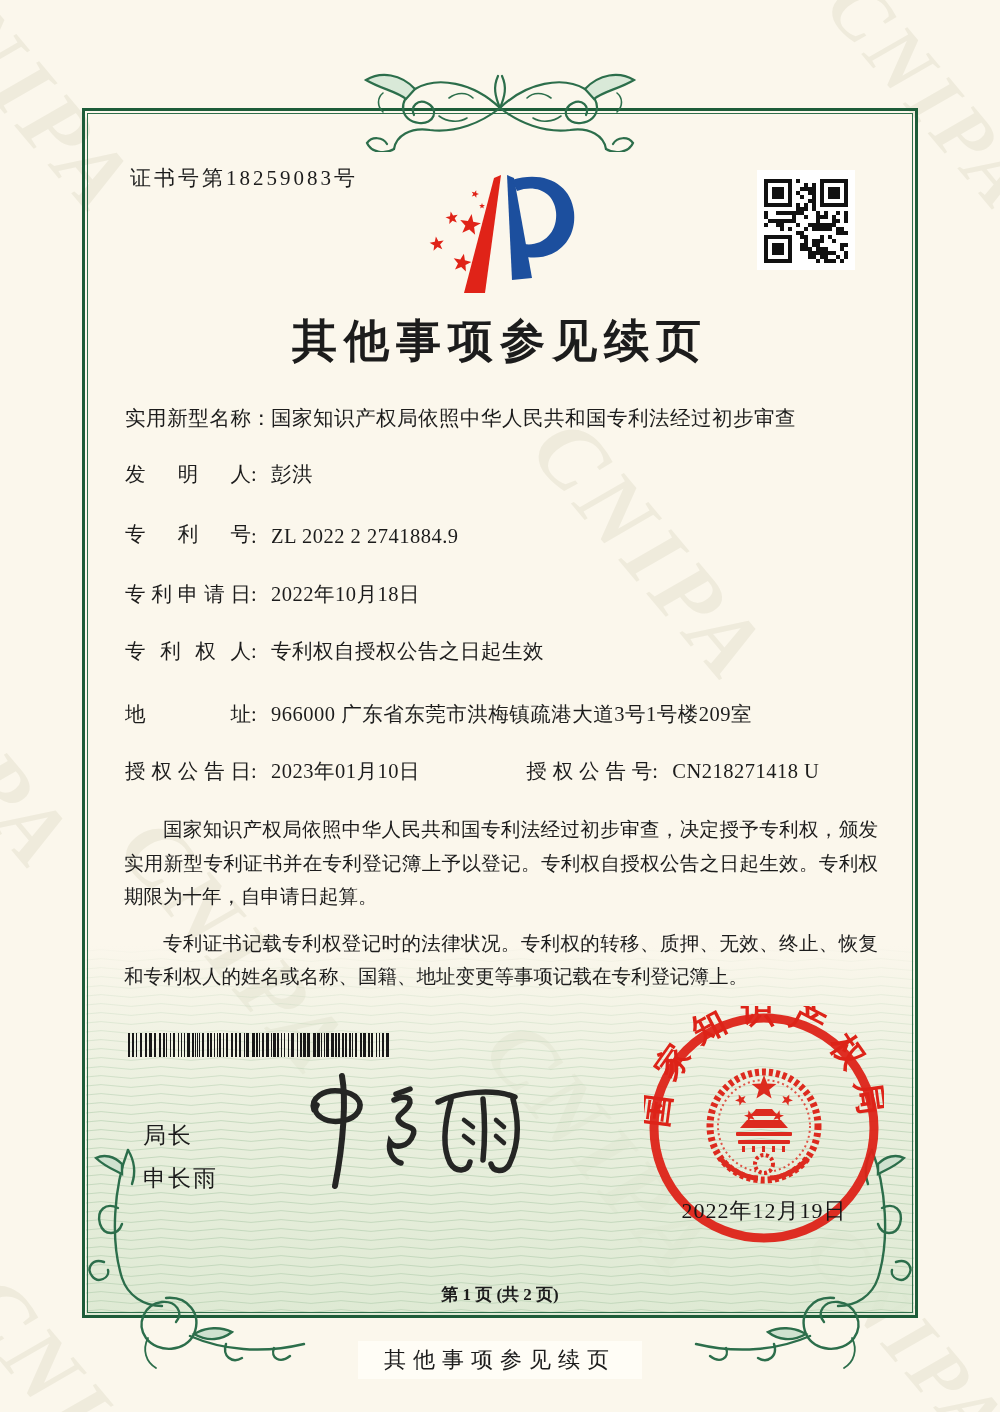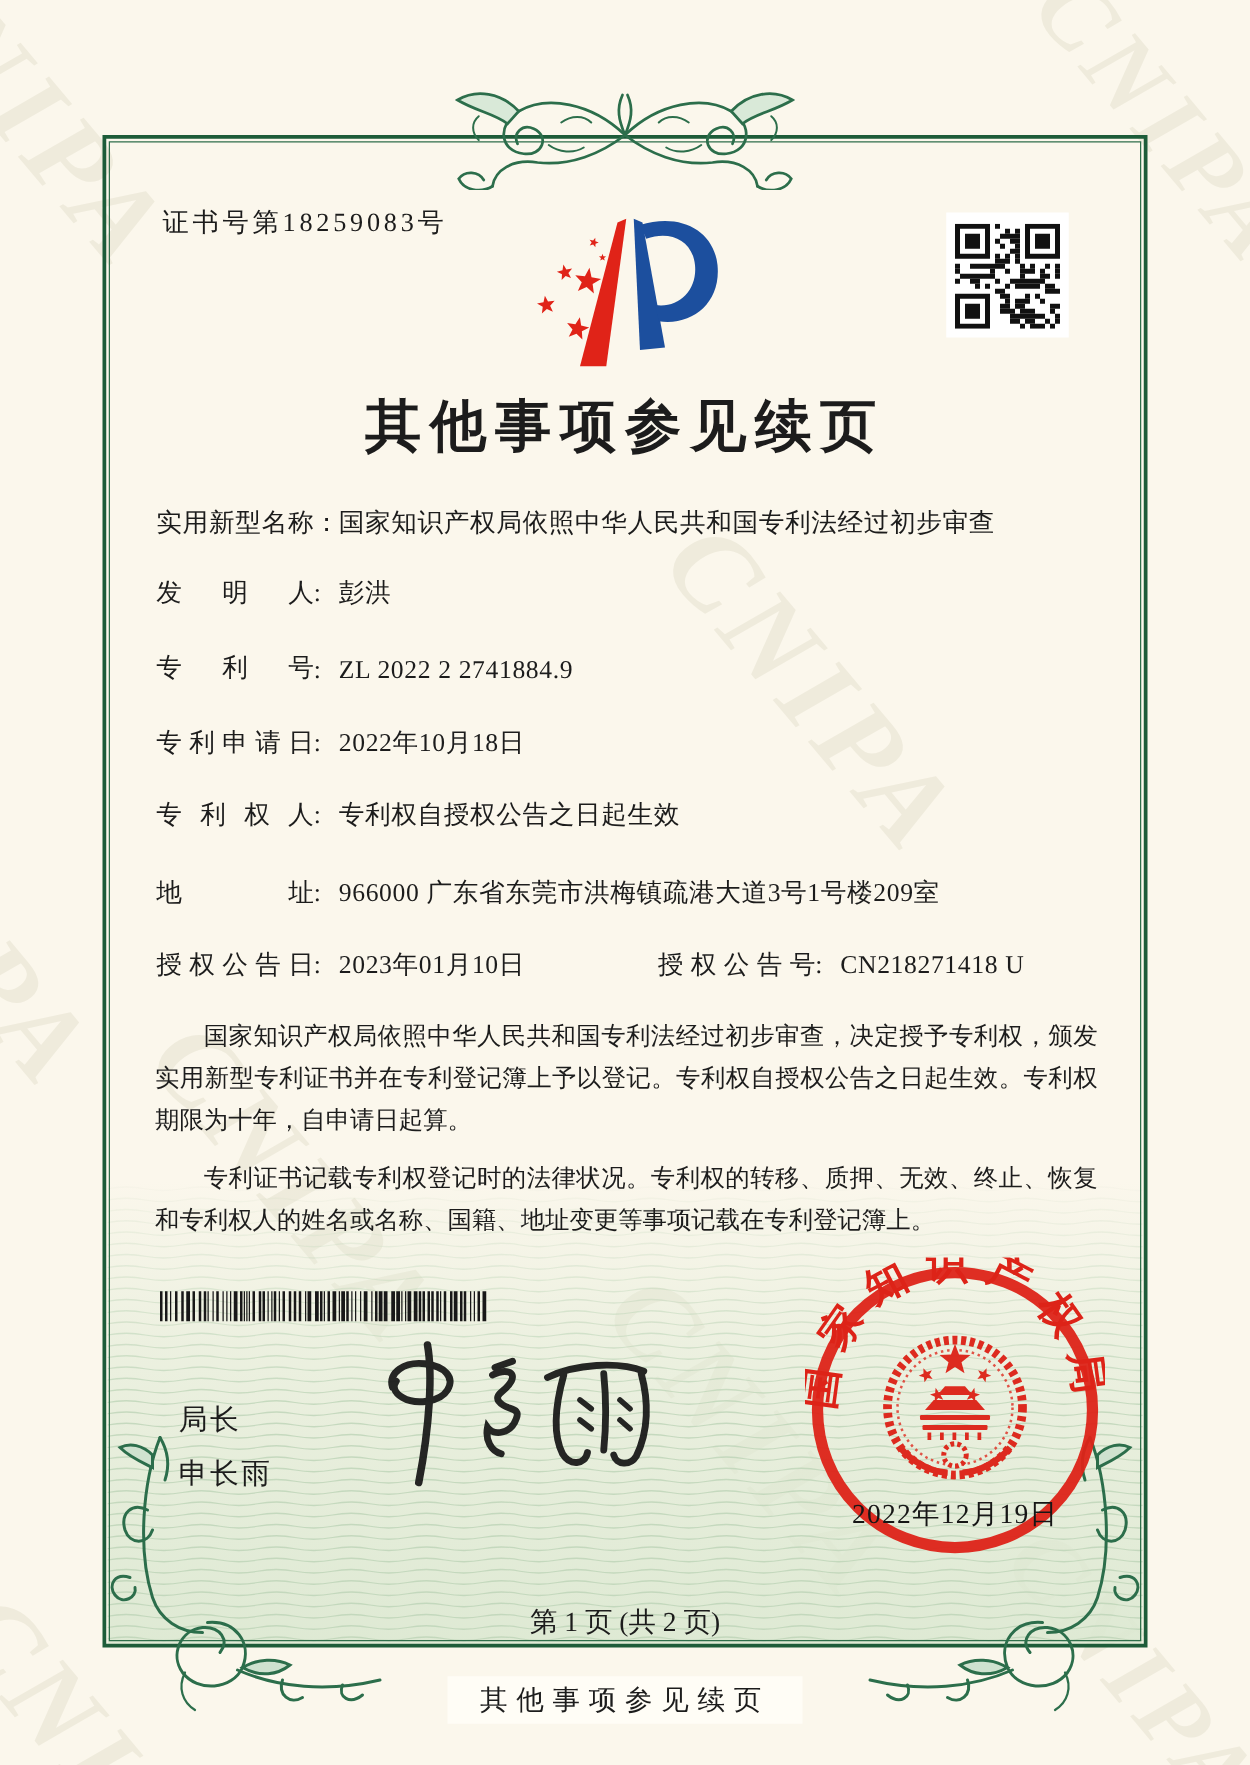--- a/index.html
+++ b/index.html
@@ -31,21 +31,21 @@
   #paras p{margin:0 0 13px 0;text-indent:2em;}
   #barcode{left:128px;top:1033px;width:270px;height:24px;z-index:6;display:flex;align-items:stretch;}
   #barcode i{display:block;background:#181818;}
   #barcode u{display:block;background:transparent;}
   #signer-title{left:143px;top:1120px;font-size:23px;font-family:"Liberation Sans",sans-serif;
                 font-weight:500;z-index:6;letter-spacing:2px;}
   #signer-name{left:143px;top:1163px;font-size:23px;font-family:"Liberation Sans",sans-serif;
                font-weight:500;z-index:6;letter-spacing:2px;}
   #signature{left:298px;top:1068px;z-index:6;}
   #seal{left:644px;top:1006px;z-index:7;}
-  #page-info{left:0;top:1283px;width:100%;text-align:center;font-size:22px;z-index:6;}
+  #page-info{left:0;top:1283px;width:100%;text-align:center;font-size:17px;z-index:6;font-weight:bold;}
   #cont-note{left:0;top:1341px;width:100%;text-align:center;z-index:5;}
   #cont-note span{display:inline-block;background:#fffdf6;padding:4px 26px;font-size:22px;
                   letter-spacing:7px;}
   #qr-patch{left:757px;top:170px;width:98px;height:100px;background:#ffffff;z-index:5;}
   #logo{left:424px;top:160px;z-index:5;}
   .orn{z-index:4;}
 </style>
 </head>
 <body>
 

